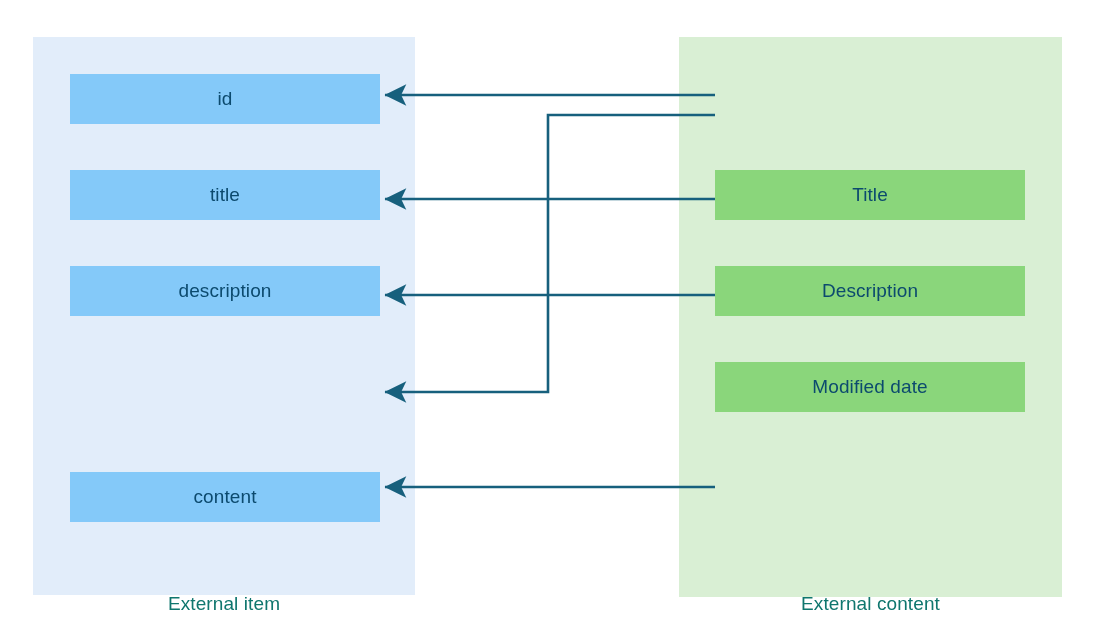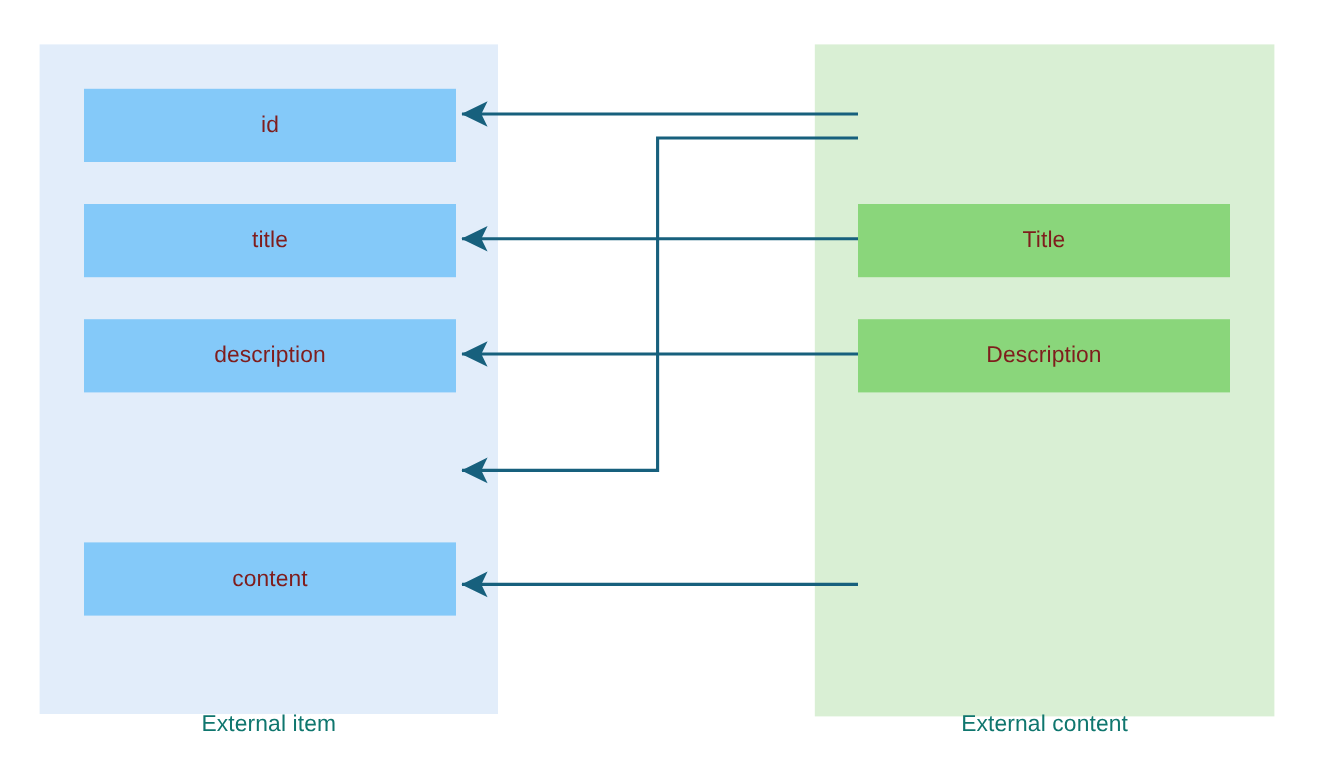--- a/index.html
+++ b/index.html
@@ -50,23 +50,23 @@
   .panel-right .panel-caption { top: 556px; }
 
   
   .field-box {
     position: absolute;
     box-sizing: border-box;
     display: flex;
     align-items: center;
     justify-content: center;
     font-size: 19px;
-    color: #7f1d1d;
+    color: #0c4a6e;
     letter-spacing: 0.1px;
-    height: 61px;
+    height: 50px;
   }
   .field-box.blue {
     left: 70px;
     width: 310px;
     background: #84C9F9;
   }
   .field-box.green {
     left: 715px;
     width: 310px;
     background: #8AD67B;
@@ -91,24 +91,25 @@
     <div class="panel-caption">External item</div>
   </div>
 
   <div class="panel panel-right">
     <div class="panel-caption">External content</div>
   </div>
 
   <div class="field-box blue" style="top:74px;">id</div>
   <div class="field-box blue" style="top:170px;">title</div>
   <div class="field-box blue" style="top:266px;">description</div>
-  <div class="field-box blue" style="top:452px;">content</div>
+  <div class="field-box blue" style="top:472px;">content</div>
 
   <div class="field-box green" style="top:170px;">Title</div>
   <div class="field-box green" style="top:266px;">Description</div>
+  <div class="field-box green" style="top:362px;">Modified date</div>
 
   <svg id="connectors" viewBox="0 0 1098 636" width="1098" height="636">
     <defs>
       <marker id="arrowhead" markerWidth="9" markerHeight="9" refX="8.4" refY="4.5" orient="auto" markerUnits="strokeWidth">
         <path d="M 8.6 4.5 L 0.2 0.4 L 2.2 4.5 L 0.2 8.6 Z" fill="#17607D"></path>
       </marker>
     </defs>
 
     <path d="M 715 95 L 385 95" fill="none" stroke="#17607D" stroke-width="2.6" marker-end="url(#arrowhead)"></path>
 

